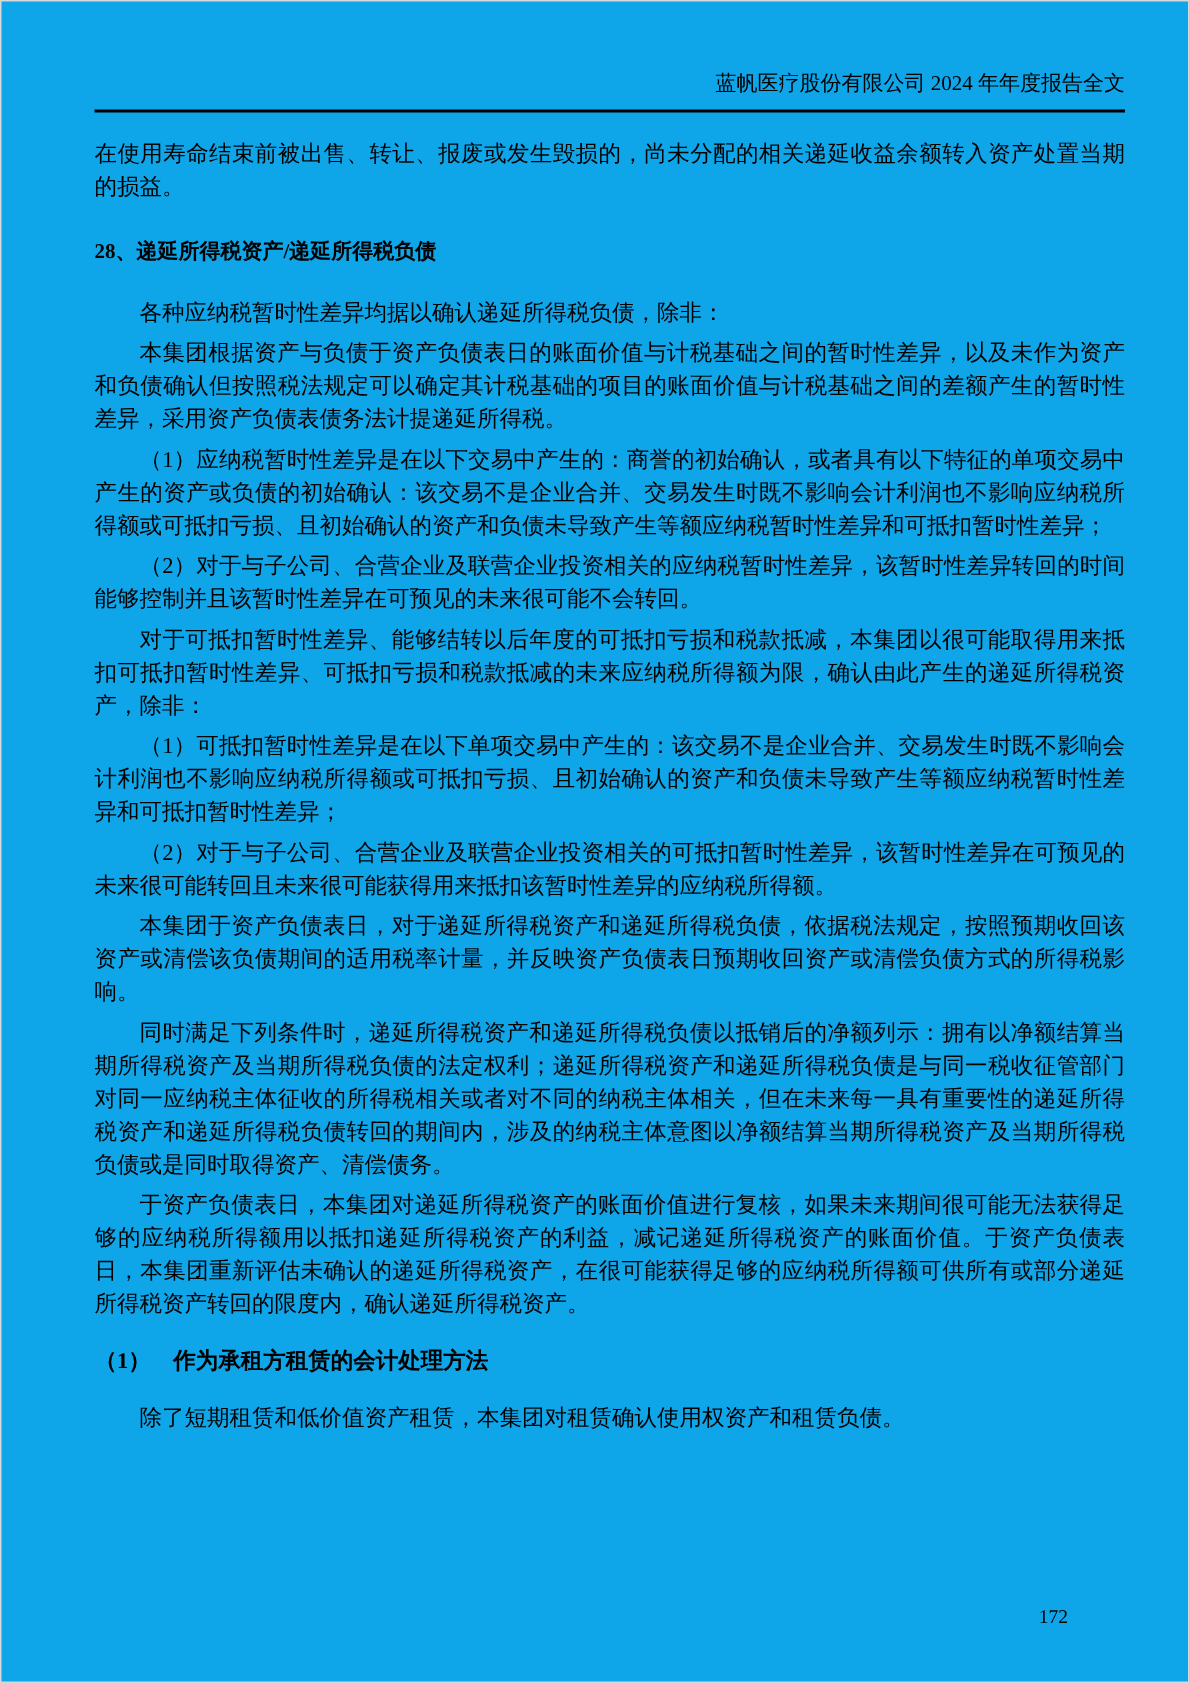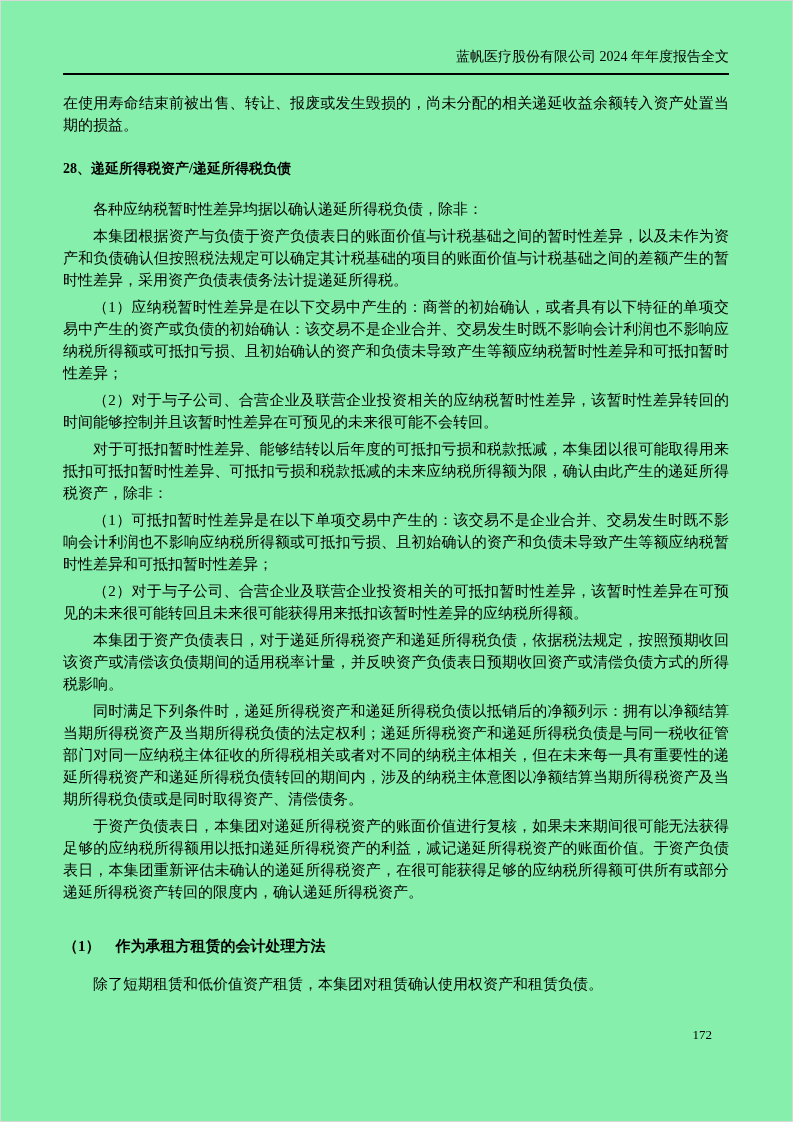--- a/index.html
+++ b/index.html
@@ -6,23 +6,23 @@
   html, body { background: #ffffff; }
   body {
     font-family: "Liberation Serif", "DejaVu Serif", serif;
     color: #000000;
   }
   .page {
     position: relative;
     width: 793px;
     height: 1122px;
     margin: 0 auto;
-    background: #86efac;
+    background: #0ea5e9;
     border: 1px solid #d8d8d8;
-    padding: 46px 63px 0 62px;
+    padding: 46px 42px 0 62px;
     overflow: hidden;
   }
   .doc-header {
     text-align: right;
     font-size: 14px;
     line-height: 20px;
     padding-bottom: 6px;
     border-bottom: 2px solid #000000;
     margin-bottom: 17px;
   }
@@ -42,26 +42,26 @@
     font-size: 14px;
     line-height: 22px;
     font-weight: bold;
     margin-top: 22px;
     margin-bottom: 18px;
   }
   h3.sub-heading {
     font-size: 15px;
     line-height: 22px;
     font-weight: bold;
-    margin-top: 32px;
+    margin-top: 16px;
     margin-bottom: 16px;
   }
   .page-footer {
     position: absolute;
-    top: 1026px;
+    top: 1069px;
     right: 80px;
     font-size: 13px;
     line-height: 16px;
   }
 </style>
 </head>
 <body>
 
 <div class="page">
 

